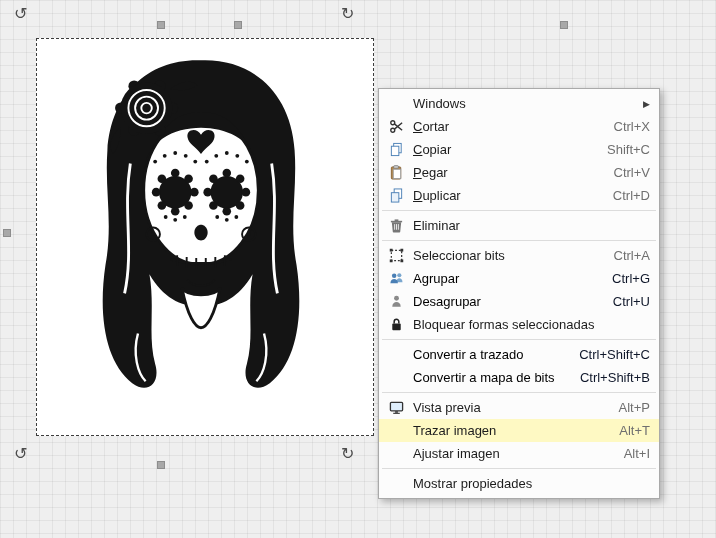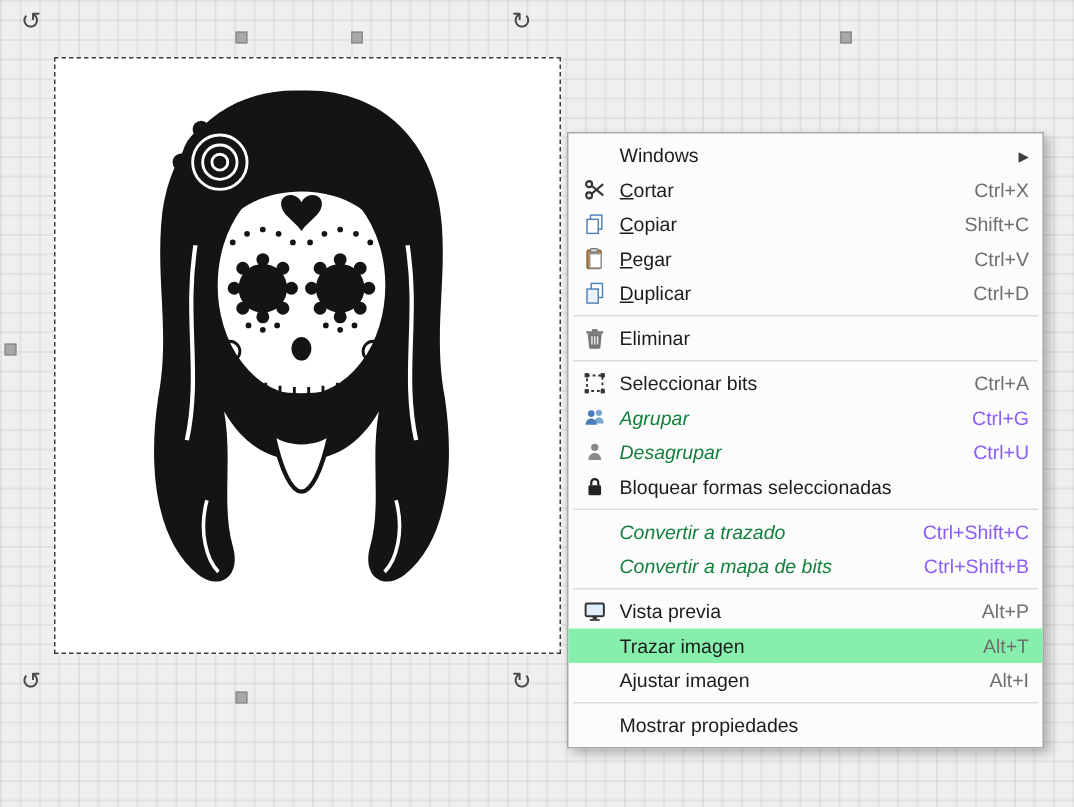--- a/index.html
+++ b/index.html
@@ -29,37 +29,37 @@
     position:absolute;width:8px;height:8px;background:#a8a8a8;
     border:1px solid #8d8d8d;box-sizing:border-box;
   }
   .rotate{
     position:absolute;font-size:16px;line-height:1;color:#4b4b4b;
     font-family:"DejaVu Sans",sans-serif;user-select:none;
   }
 
   
   #context-menu{
-    position:absolute;left:378px;top:88px;width:318px;box-sizing:border-box;
+    position:absolute;left:378px;top:88px;width:282px;box-sizing:border-box;
     background:#fcfcfc;border:1px solid #a9a9a9;padding:3px 0;
     box-shadow:3px 3px 7px rgba(0,0,0,0.28);
     font-size:13px;color:#1c1c1c;z-index:10;
   }
   .menu-item{
     display:flex;align-items:center;height:23px;
     padding:0 9px 0 5px;cursor:default;white-space:nowrap;
   }
   .mi-icon{flex:0 0 24px;width:24px;height:16px;display:flex;align-items:center;justify-content:center;margin-right:5px;}
   .mi-icon svg{width:15px;height:15px;display:block;}
   .mi-label{flex:1 1 auto;overflow:hidden;}
   .mi-label u{text-decoration:underline;}
   .mi-shortcut{margin-left:18px;color:#6f6f6f;}
   .mi-arrow{margin-left:18px;font-size:9px;color:#3f3f3f;}
-  .menu-item.disabled .mi-label{color:#15803d;font-style:italic;}
-  .menu-item.disabled .mi-shortcut{color:#8b5cf6;}
+  .menu-item.disabled .mi-label{color:#000000;}
+  .menu-item.disabled .mi-shortcut{color:#0f172a;}
   .menu-sep{height:1px;background:#dcdcdc;margin:3px 3px;}
 </style>
 </head>
 <body>
 
 <div id="stage">
 
   <div id="canvas">
     <div id="artwork" title="Black and white sugar-skull (Catrina) woman line-art illustration with rose in hair">
       <svg width="300" height="382" viewBox="0 0 300 400" aria-hidden="true">
@@ -285,21 +285,21 @@
         <span class="mi-icon">
           <svg viewBox="0 0 16 16">
             <rect x="1.5" y="2.5" width="13" height="9" rx="1" fill="#dfeefc" stroke="#333" stroke-width="1.4"></rect>
             <rect x="6.5" y="12" width="3" height="1.6" fill="#333"></rect>
             <rect x="4.5" y="13.6" width="7" height="1.2" fill="#333"></rect>
           </svg>
         </span>
         <span class="mi-label">Vista previa</span>
         <span class="mi-shortcut">Alt+P</span>
       </div>
-      <div class="menu-item highlighted" style="background: #86efac;">
+      <div class="menu-item highlighted" style="background: #fef9c3;">
         <span class="mi-icon"></span>
         <span class="mi-label">Trazar imagen</span>
         <span class="mi-shortcut">Alt+T</span>
       </div>
       <div class="menu-item">
         <span class="mi-icon"></span>
         <span class="mi-label">Ajustar imagen</span>
         <span class="mi-shortcut">Alt+I</span>
       </div>
       <div class="menu-sep"></div>

